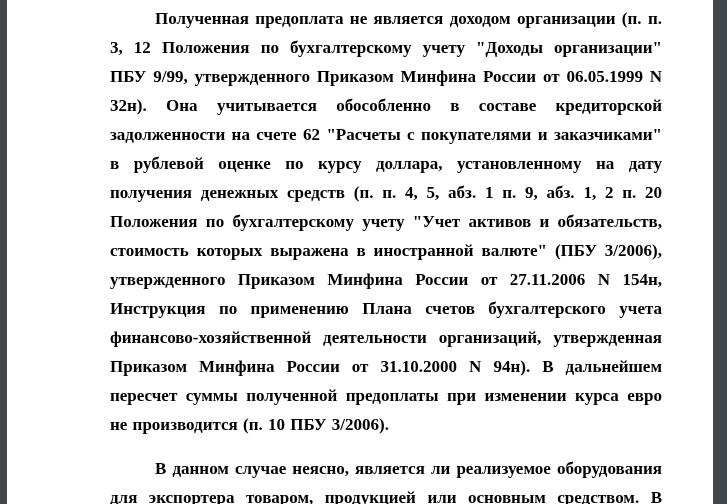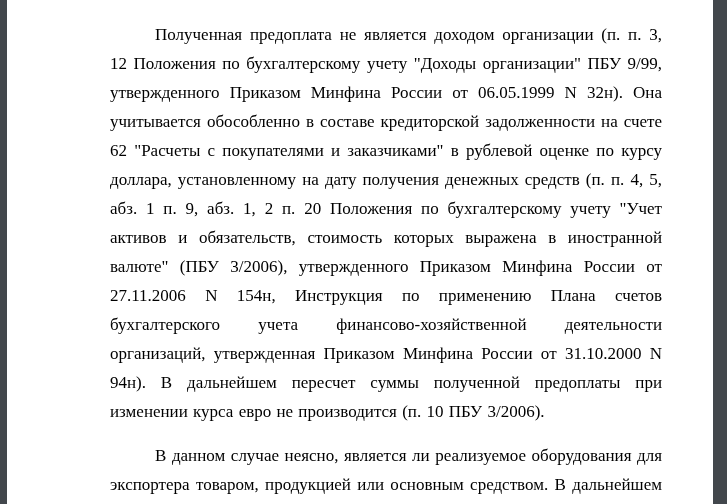--- a/index.html
+++ b/index.html
@@ -21,23 +21,24 @@
     flex: 0 0 auto;
     background: #42474c;
     height: 100%;
   }
   .gutter.left  { width: 7px;  }
   .gutter.right { width: 14px; }
   .page {
     flex: 1 1 auto;
     background: #ffffff;
     box-sizing: border-box;
-    padding: 20px 51px 0 103px;
+    padding: 4px 51px 0 103px;
     height: 100%;
     overflow: hidden;
+    font-weight: bold;
   }
   .para {
     font-family: "Liberation Serif", "DejaVu Serif", serif;
     font-size: 17px;
     line-height: 29px;
     color: #000000;
     text-align: justify;
     text-indent: 45px;
     margin: 0;
     word-spacing: 1px;

